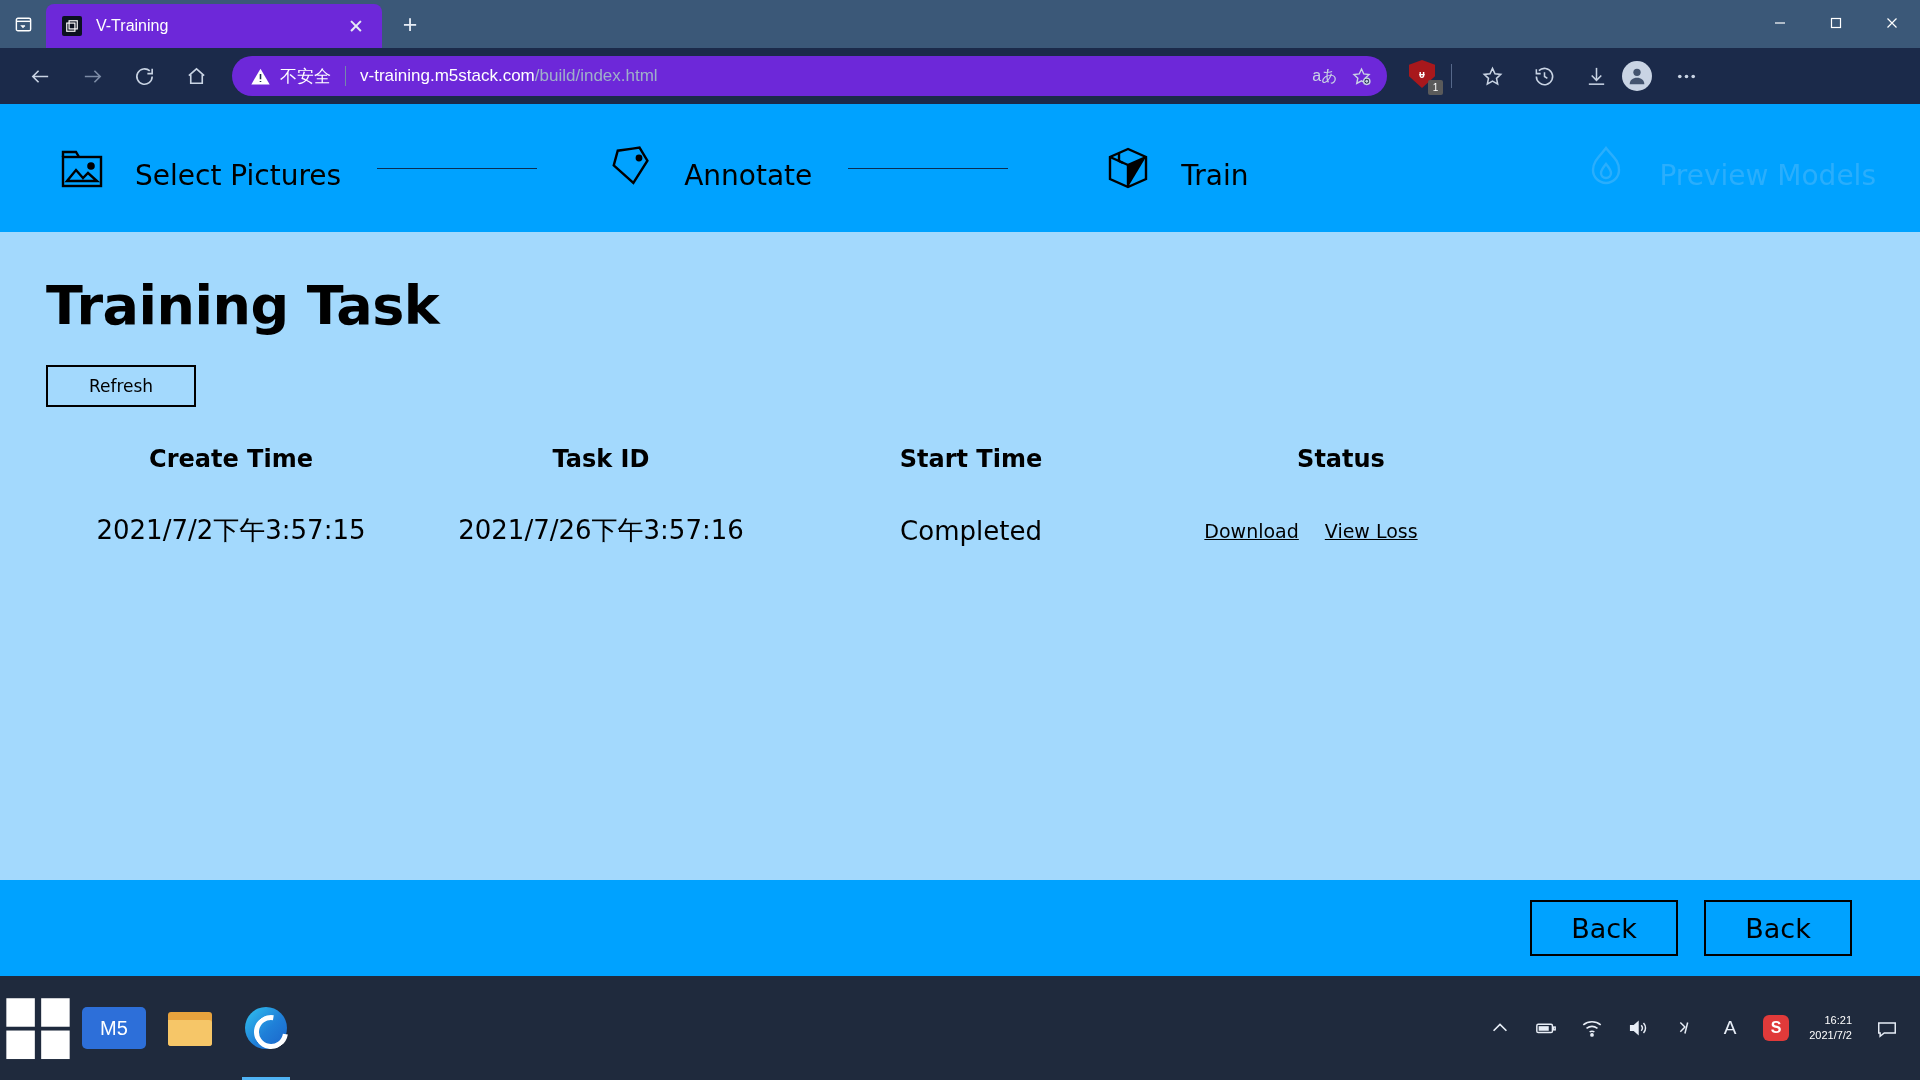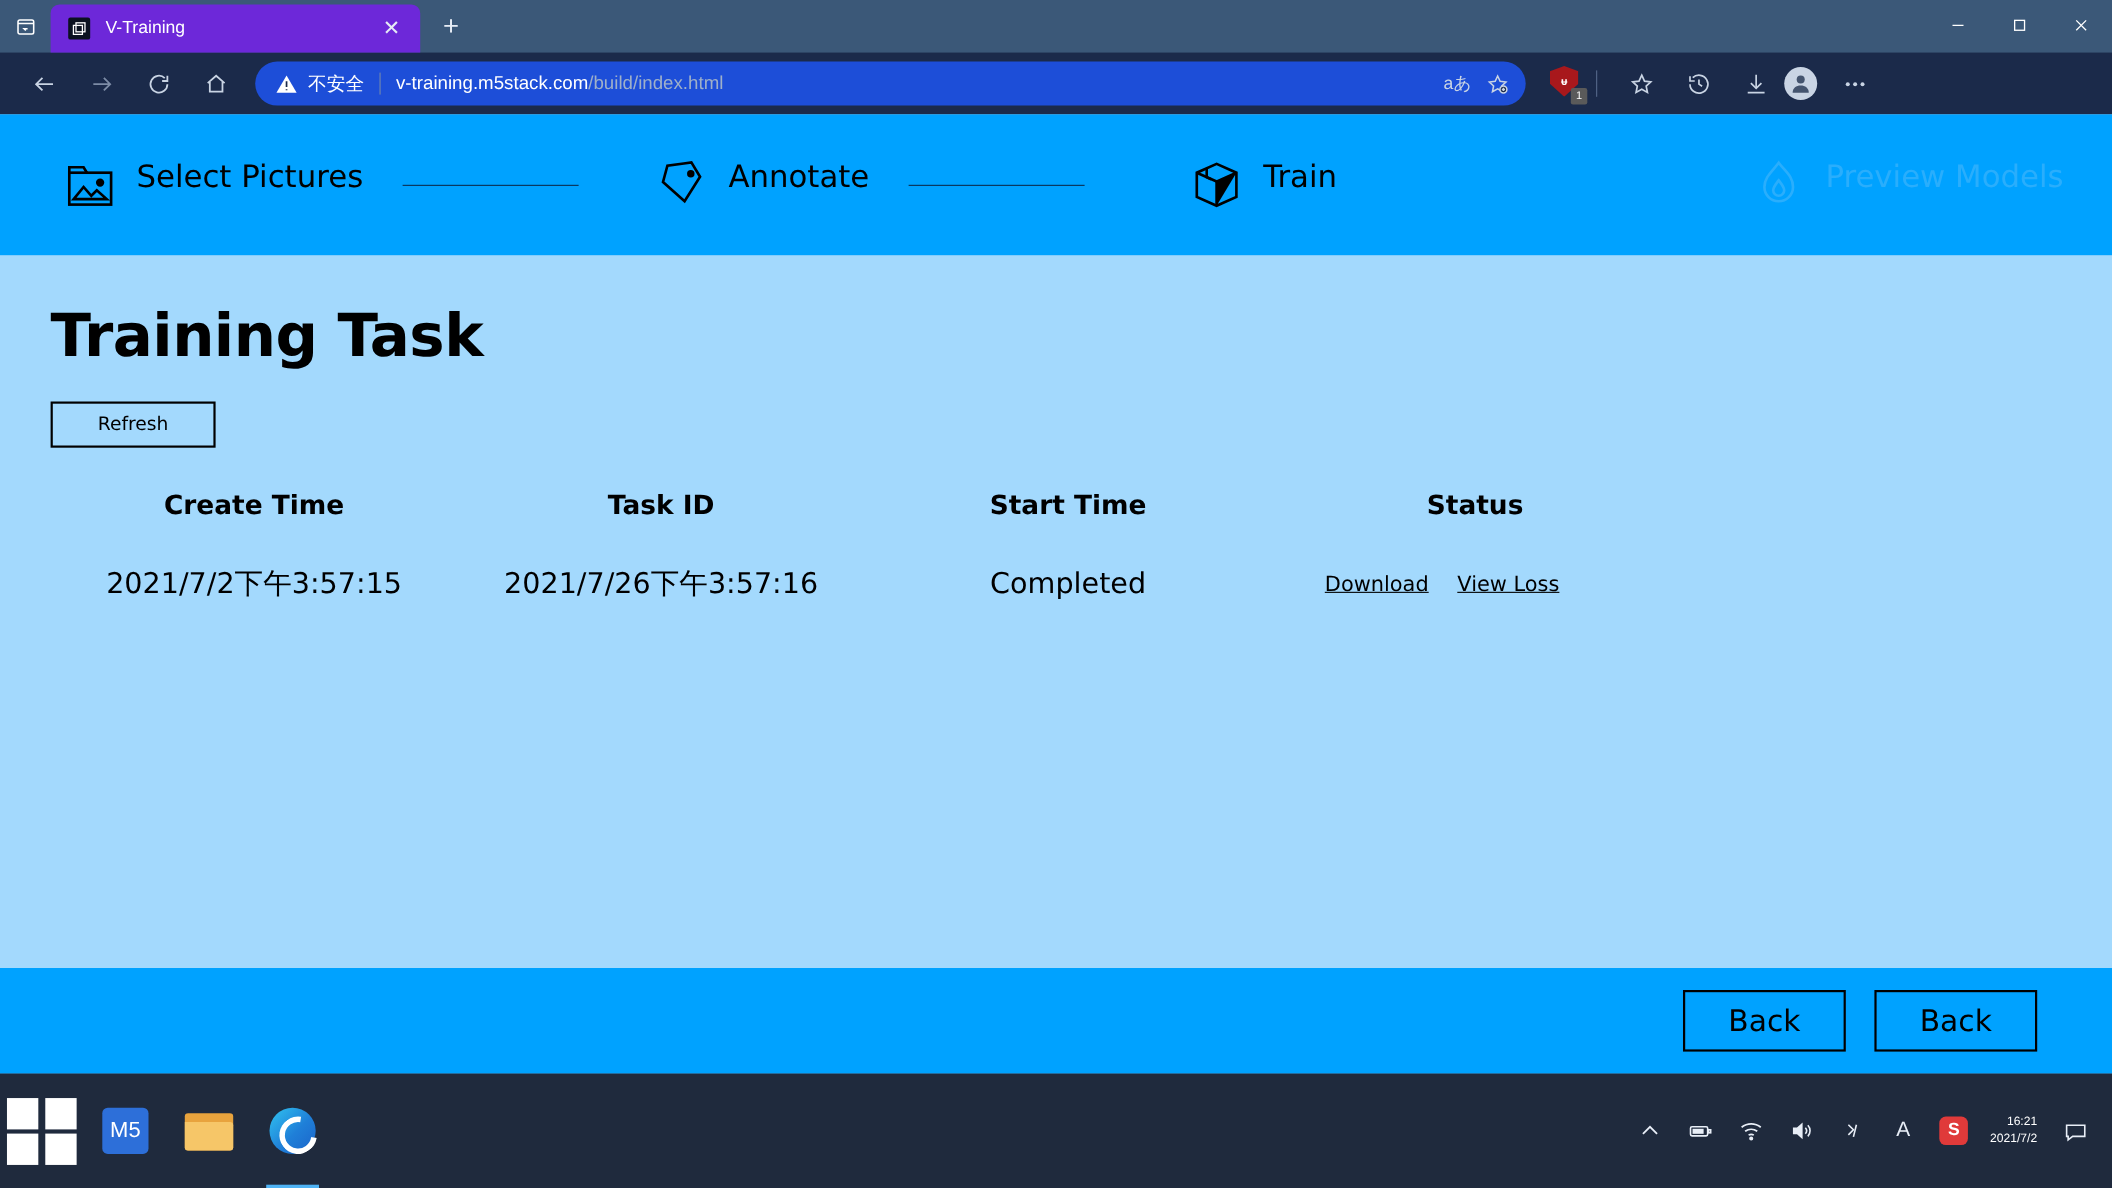--- a/index.html
+++ b/index.html
@@ -66,21 +66,21 @@
     width: 44px; height: 44px; margin-left: 8px;
     display: flex; align-items: center; justify-content: center;
     color: #c9d4e4;
   }
   .nav-icon-btn:first-child { margin-left: 18px; }
   .nav-icon-btn svg { width: 23px; height: 23px; }
   .nav-icon-btn.dim { color: #7d8ca6; }
 
   .omnibox {
     flex: 1 1 auto; height: 40px; margin: 0 10px 0 14px;
-    background: #1d4ed8; border-radius: 20px;
+    background: #6d28d9; border-radius: 20px;
     display: flex; align-items: center; padding: 0 8px 0 18px;
     position: relative; max-width: 1155px;
   }
   .warn-icon { width: 21px; height: 21px; color: #ffffff; flex: 0 0 auto; }
   .warn-label {
     color: #ffffff; font-size: 17px; margin-left: 9px;
     white-space: nowrap;
   }
   .omni-sep {
     width: 1px; height: 20px; background: #7488ab; margin: 0 14px;
@@ -122,21 +122,21 @@
 
   
   .page {
     position: absolute; top: 104px; left: 0; width: 1920px; height: 872px;
     background: #a3d9fd;
   }
   .stepbar {
     height: 128px; background: #00a2ff;
     display: flex; align-items: center; padding: 0 44px;
   }
-  .step { display: flex; align-items: flex-start; }
+  .step { display: flex; align-items: flex-end; gap: 11px; }
   .step-icon { width: 48px; height: 48px; color: #000; }
   .step-icon svg { width: 48px; height: 48px; }
   .step-label {
     font-size: 28px; color: #000; margin-left: 18px;
     font-family: "DejaVu Sans", sans-serif; font-weight: 400;
     white-space: nowrap;
   }
   .step.disabled .step-icon { color: #2aaefc; }
   .step.disabled .step-label { color: #2aaefc; }
   .step-line { height: 1px; background: #0b2e52; width: 160px; margin: 0 36px; }
@@ -200,21 +200,21 @@
   .tb-item {
     width: 76px; height: 104px;
     display: flex; align-items: center; justify-content: center;
     position: relative;
   }
   .tb-item.active::after {
     content: ""; position: absolute; bottom: 0; left: 14px;
     width: 48px; height: 3px; background: #4fb3f5;
   }
   .tb-item.active { background: #2c3away; }
-  .tb-ico { width: 42px; height: 42px; border-radius: 5px; }
+  .tb-ico { width: 64px; height: 42px; border-radius: 5px; }
   .tb-m5 {
     background: #2d6fd9;
     display: flex; align-items: center; justify-content: center;
     color: #fff; font-size: 20px;
   }
   .tb-folder { position: relative; width: 44px; height: 36px; }
   .tb-folder .fback {
     position: absolute; left: 0; top: 2px; width: 44px; height: 34px;
     background: #e8a33d; border-radius: 3px;
   }

